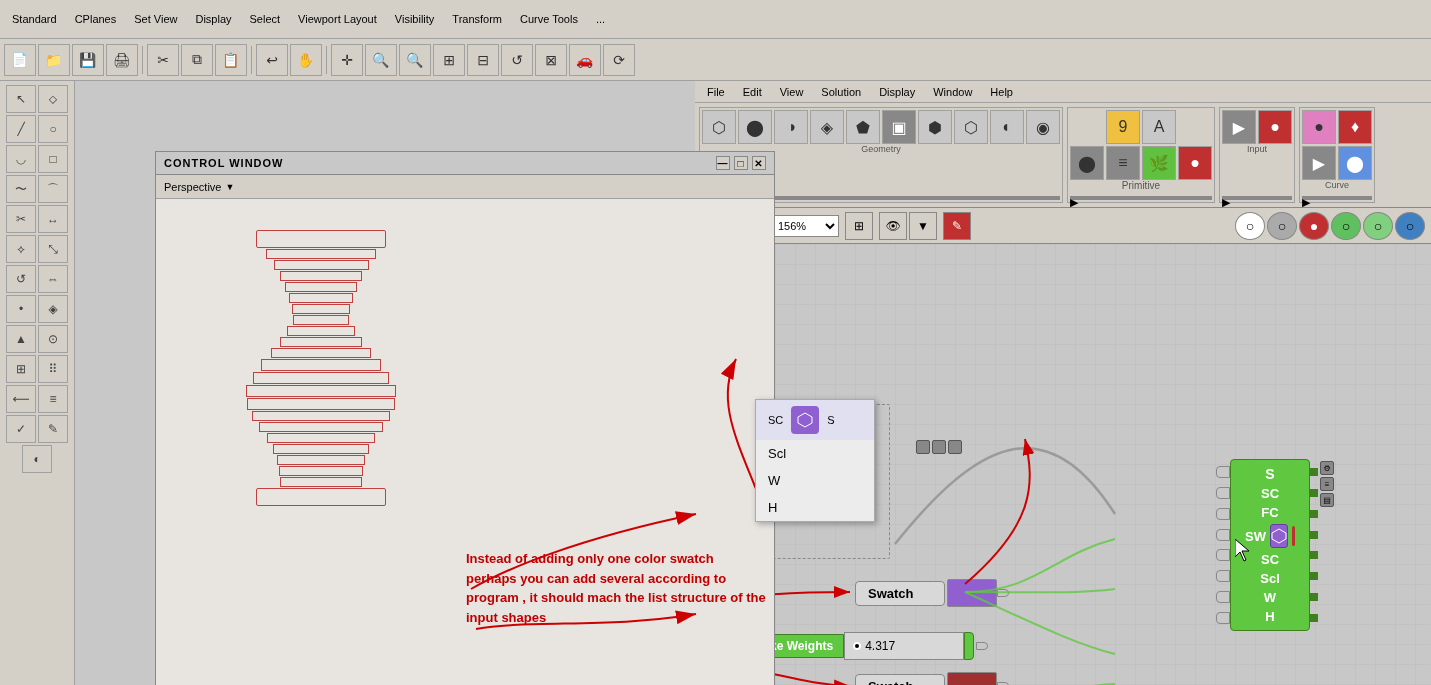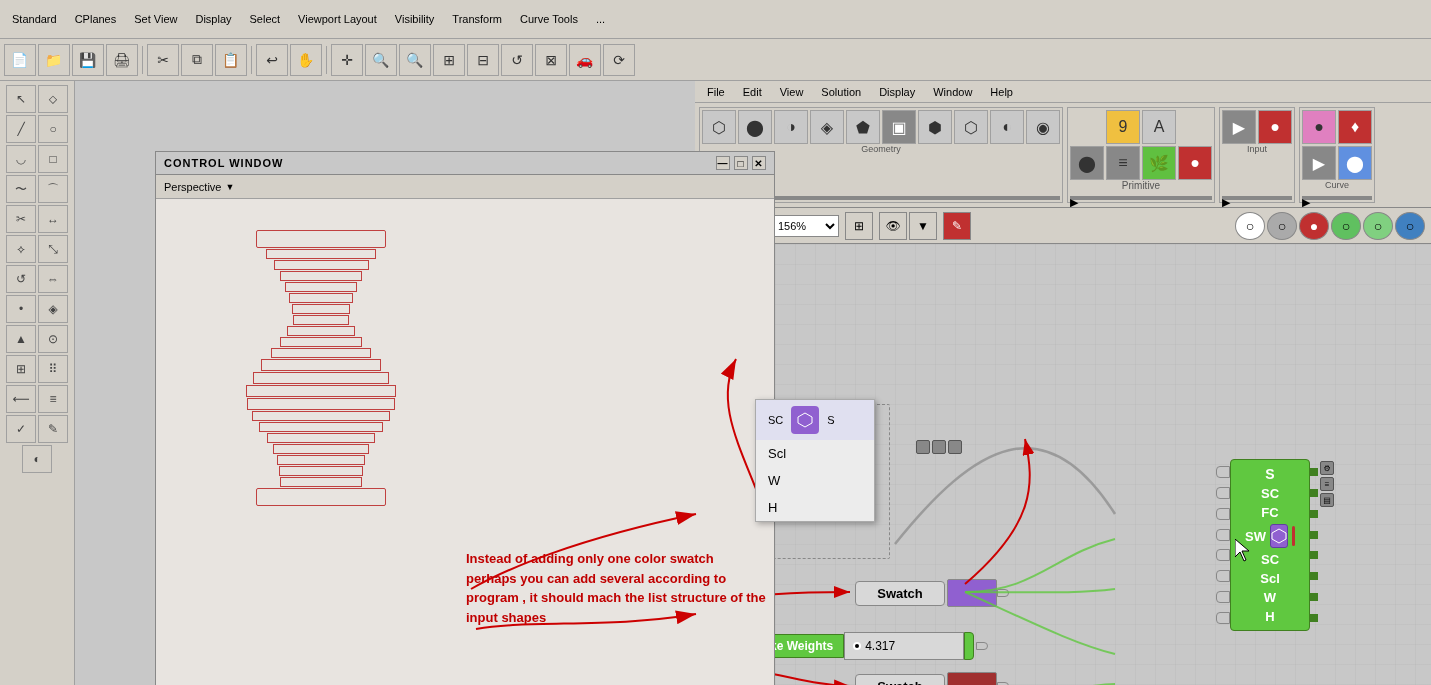--- a/index.html
+++ b/index.html
@@ -341,21 +341,21 @@
     }
     .swatch-body {
       background: #d8d8d8;
       border: 1px solid #888;
       border-radius: 4px;
       padding: 4px 12px;
       font-size: 13px;
       font-weight: bold;
       color: #000;
       min-width: 90px;
-      text-align: center;
+      text-align: left;
     }
     .swatch-color-box {
       width: 50px;
       height: 28px;
       border: 1px solid #888;
       border-radius: 2px;
       margin-left: 2px;
     }
 
     

